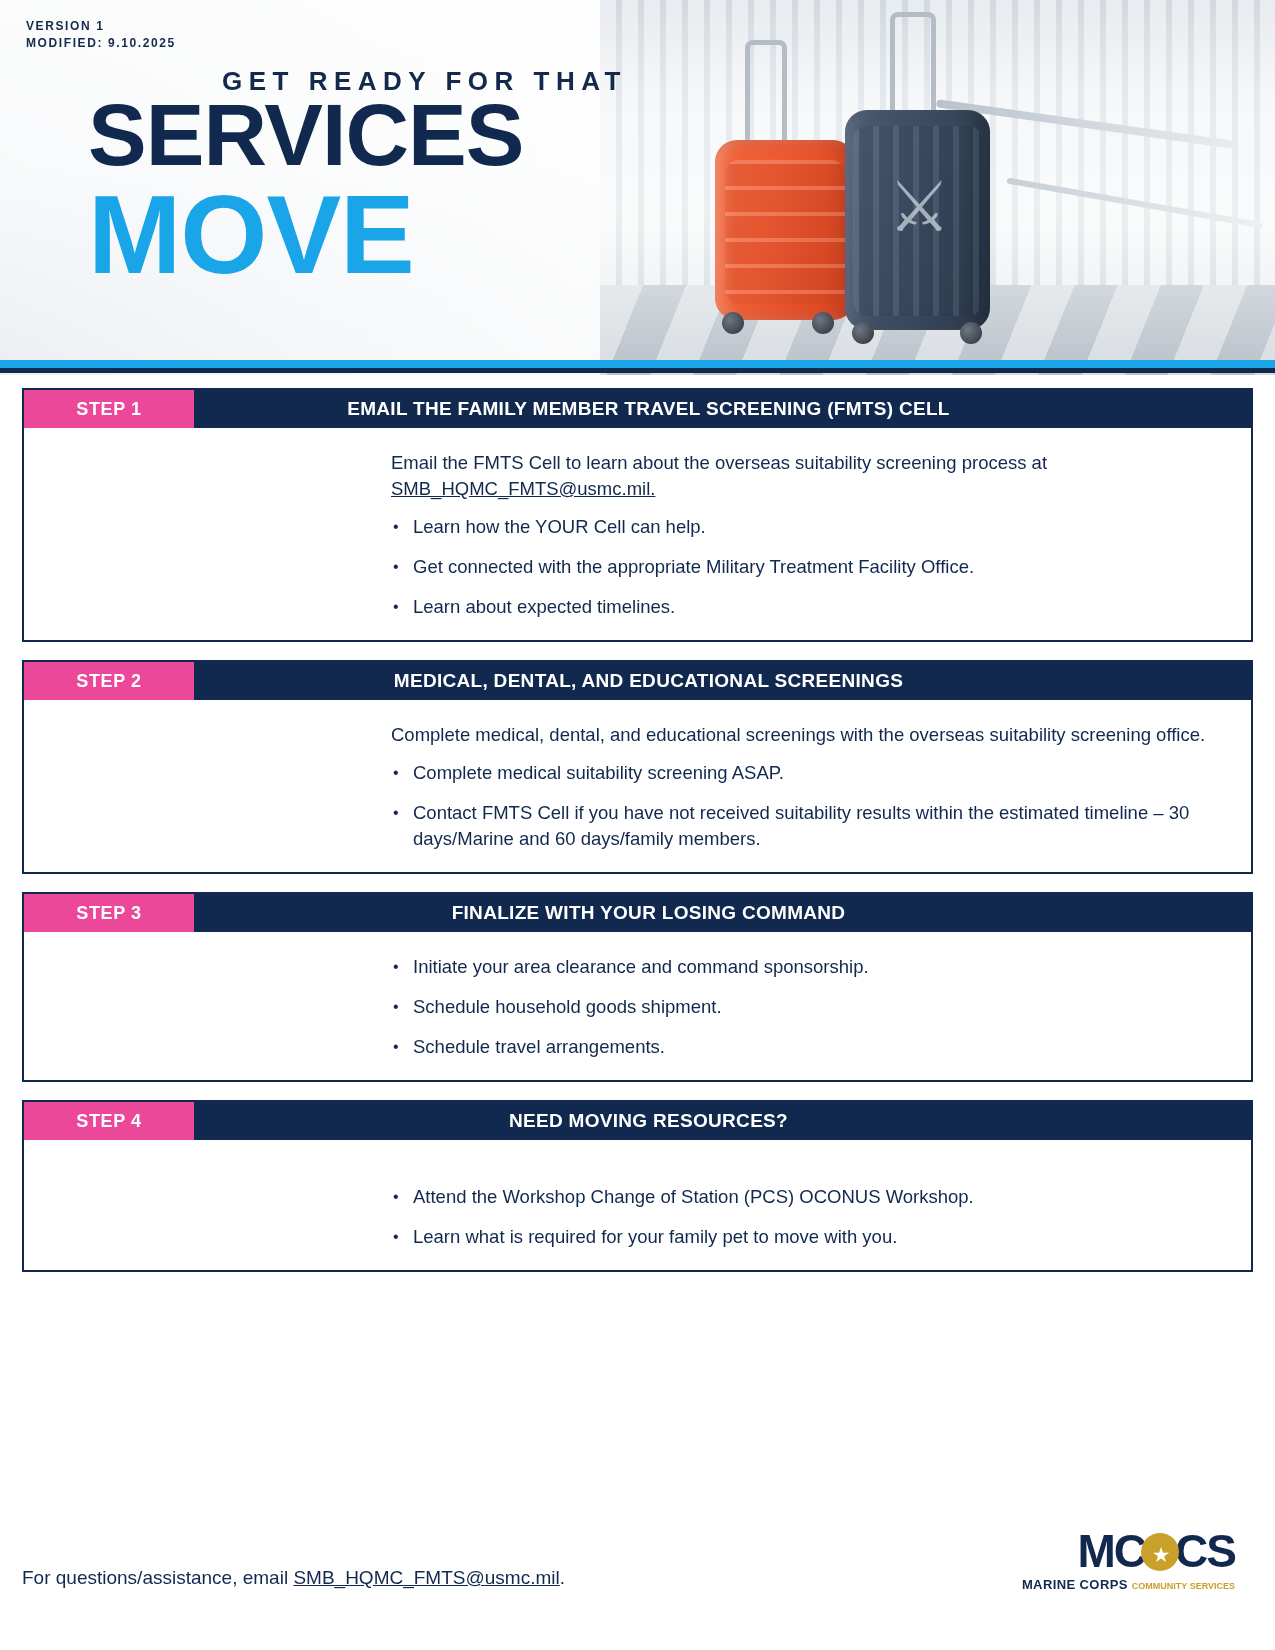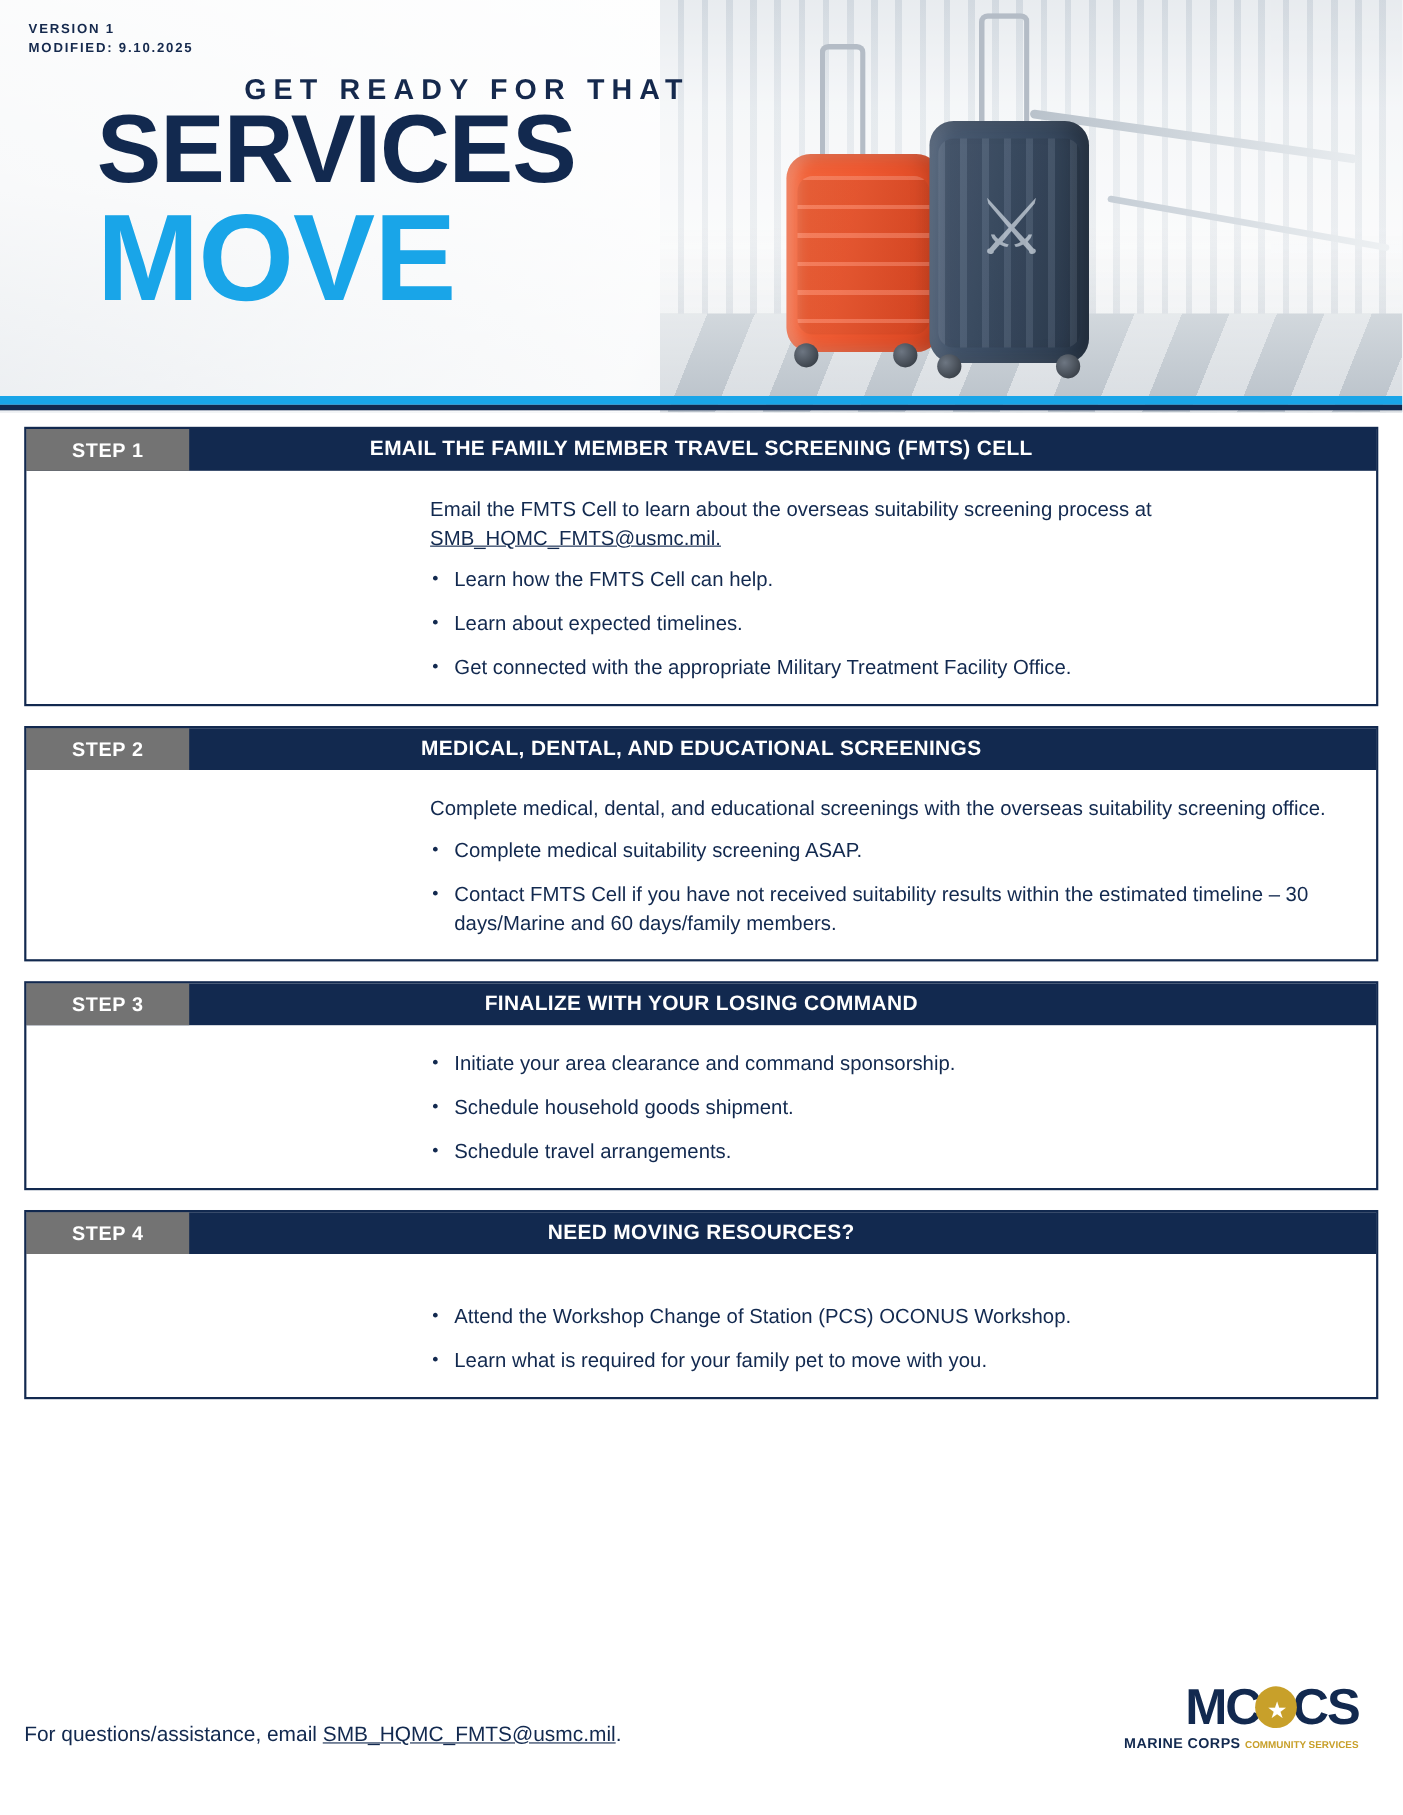--- a/index.html
+++ b/index.html
@@ -159,22 +159,22 @@
     margin-bottom: 18px;
     background: #fff;
   }
   .step-head {
     display: flex;
     height: 38px;
     background: #12294f;
     align-items: stretch;
   }
   .step-badge {
-    width: 148px;
-    background: #737373;
+    width: 170px;
+    background: #ec4899;
     color: #ffffff;
     font-weight: 800;
     font-size: 18px;
     letter-spacing: .6px;
     display: flex;
     align-items: center;
     justify-content: center;
   }
   .step-title {
     flex: 1;
@@ -379,23 +379,23 @@
         <div class="step-badge">STEP 1</div>
         <div class="step-title">EMAIL THE FAMILY MEMBER TRAVEL SCREENING (FMTS) CELL</div>
       </div>
       <div class="step-body">
         <div class="step-photo">
           <div class="ph p1"></div>
         </div>
         <div class="step-text">
           <p class="intro"><span>Email the FMTS Cell to learn about the overseas suitability screening process at </span><a class="email-link" href="#">SMB_HQMC_FMTS@usmc.mil.</a></p>
           <ul class="bullets">
-            <li>Learn how the FMTS Cell can help.</li>
+            <li>Learn how the YOUR Cell can help.</li>
+            <li>Get connected with the appropriate Military Treatment Facility Office.</li>
             <li>Learn about expected timelines.</li>
-            <li>Get connected with the appropriate Military Treatment Facility Office.</li>
           </ul>
         </div>
       </div>
     </div>
 
     <div class="step">
       <div class="step-head">
         <div class="step-badge">STEP 2</div>
         <div class="step-title">MEDICAL, DENTAL, AND EDUCATIONAL SCREENINGS</div>
       </div>

